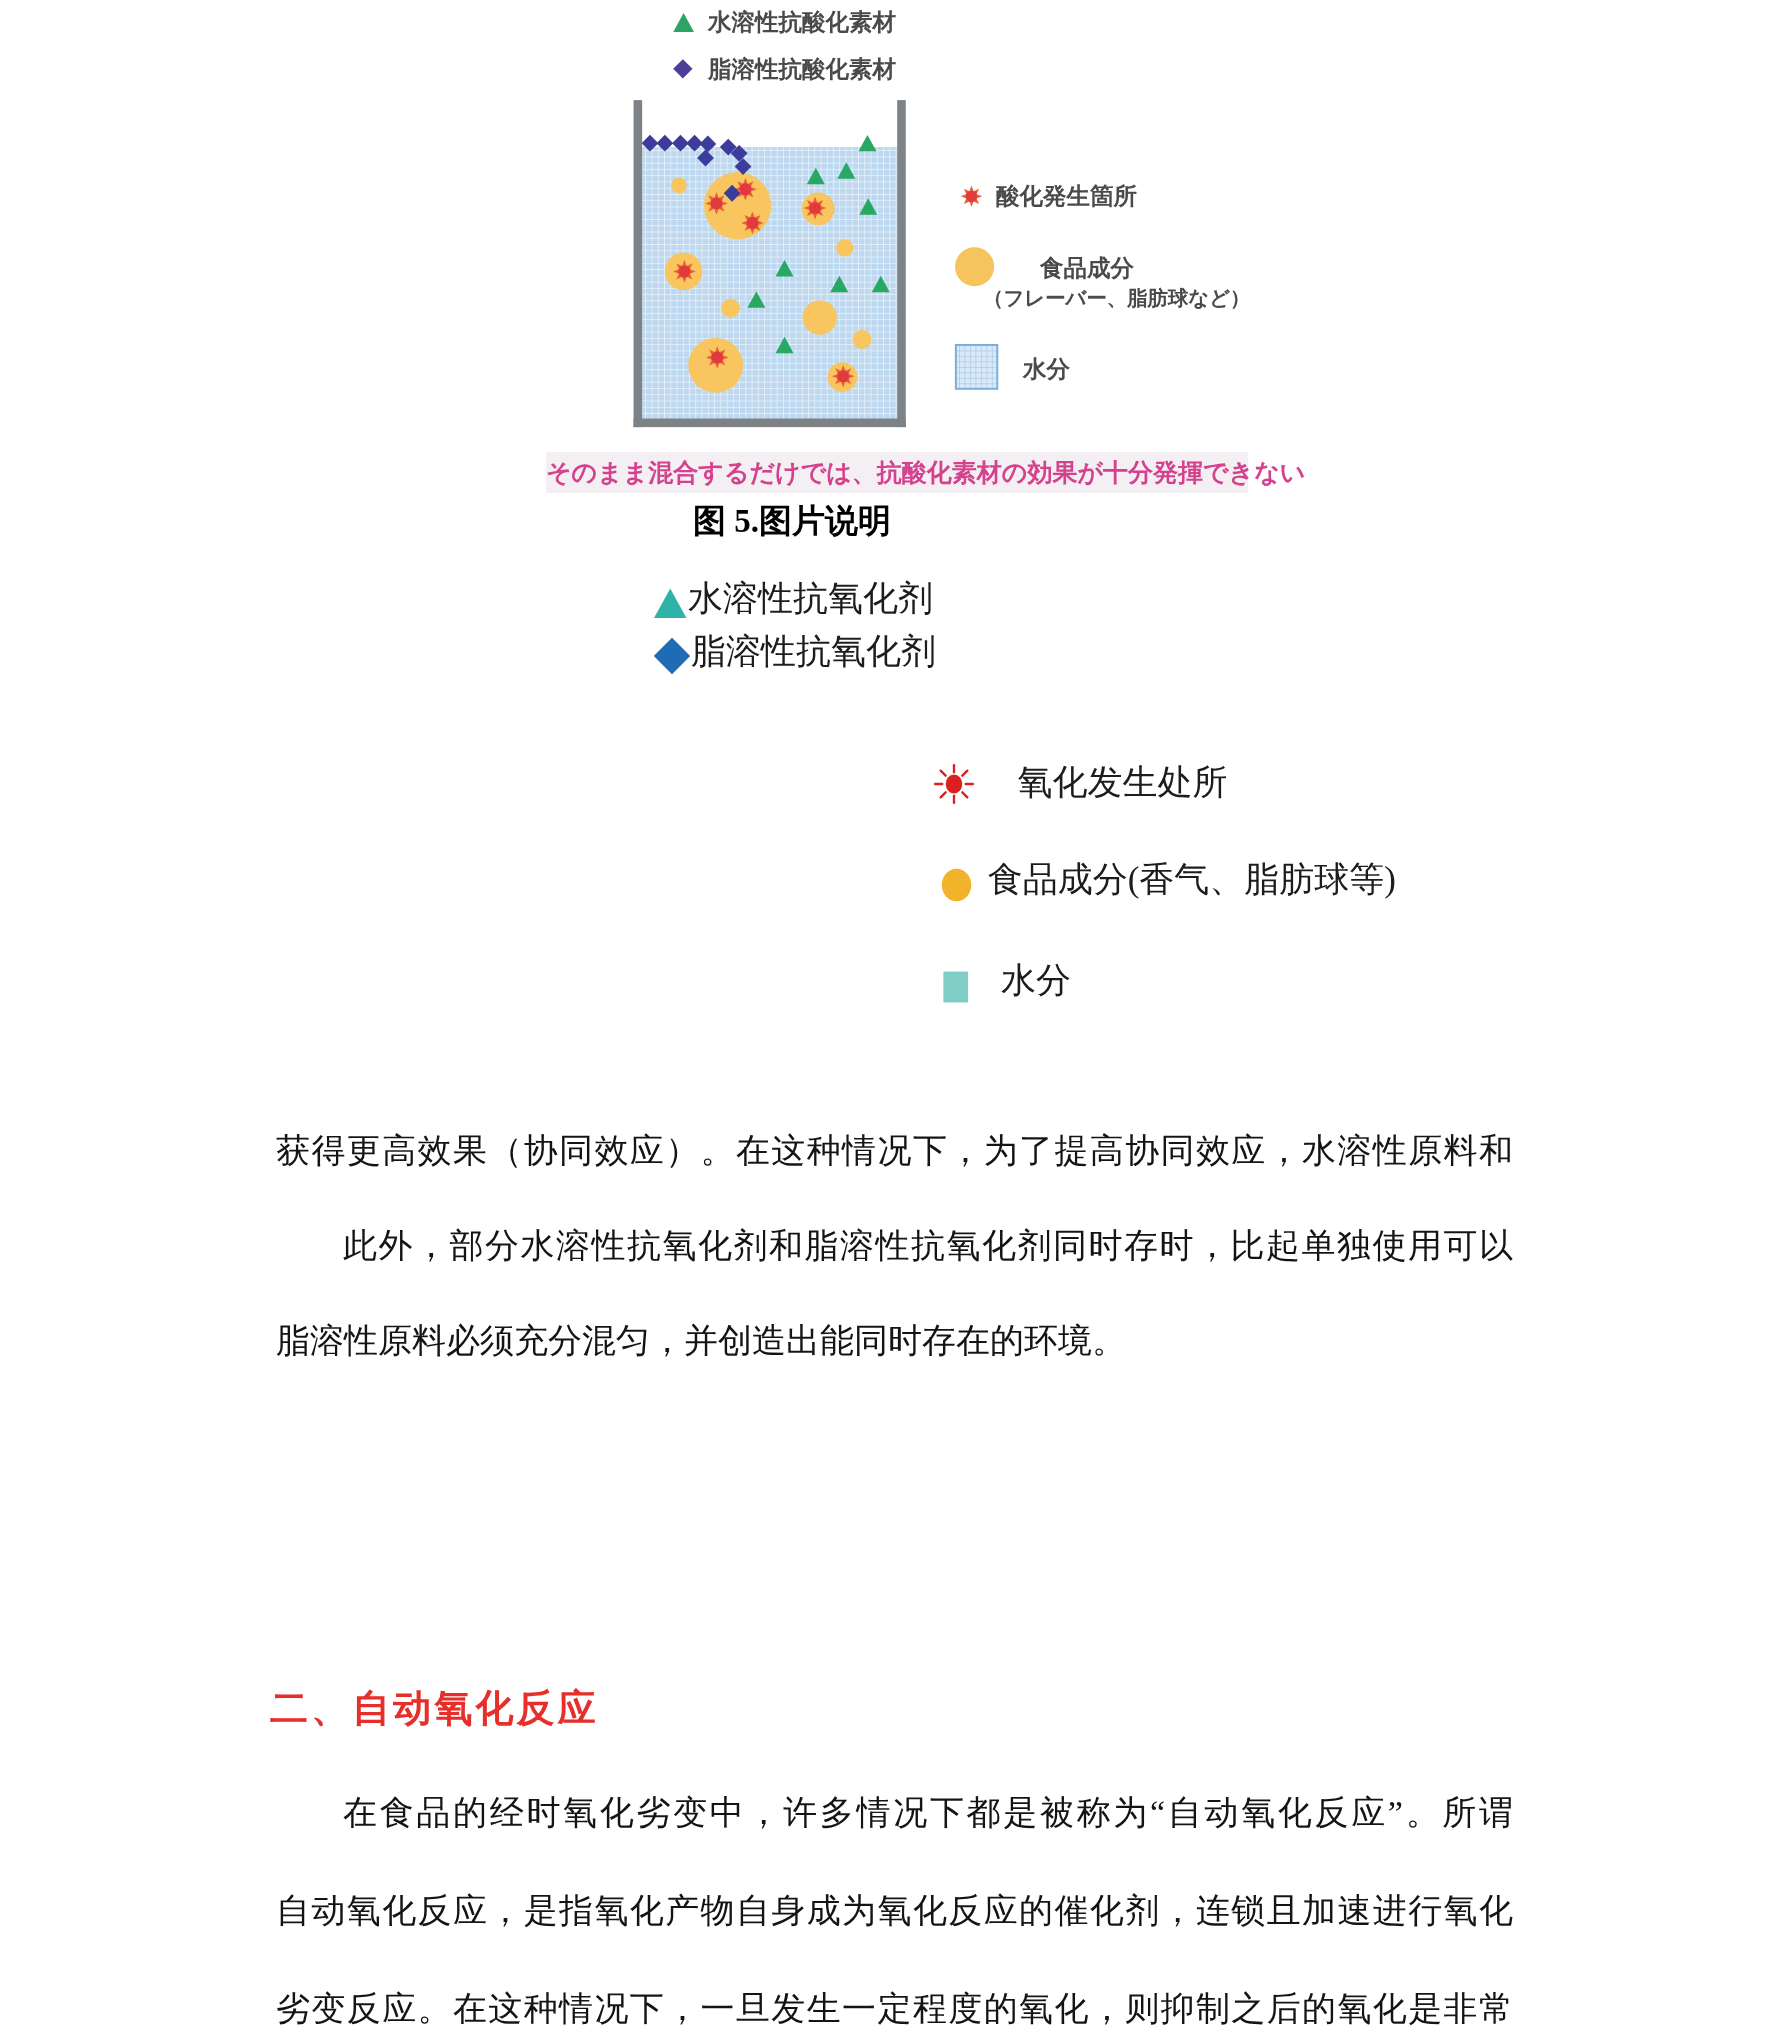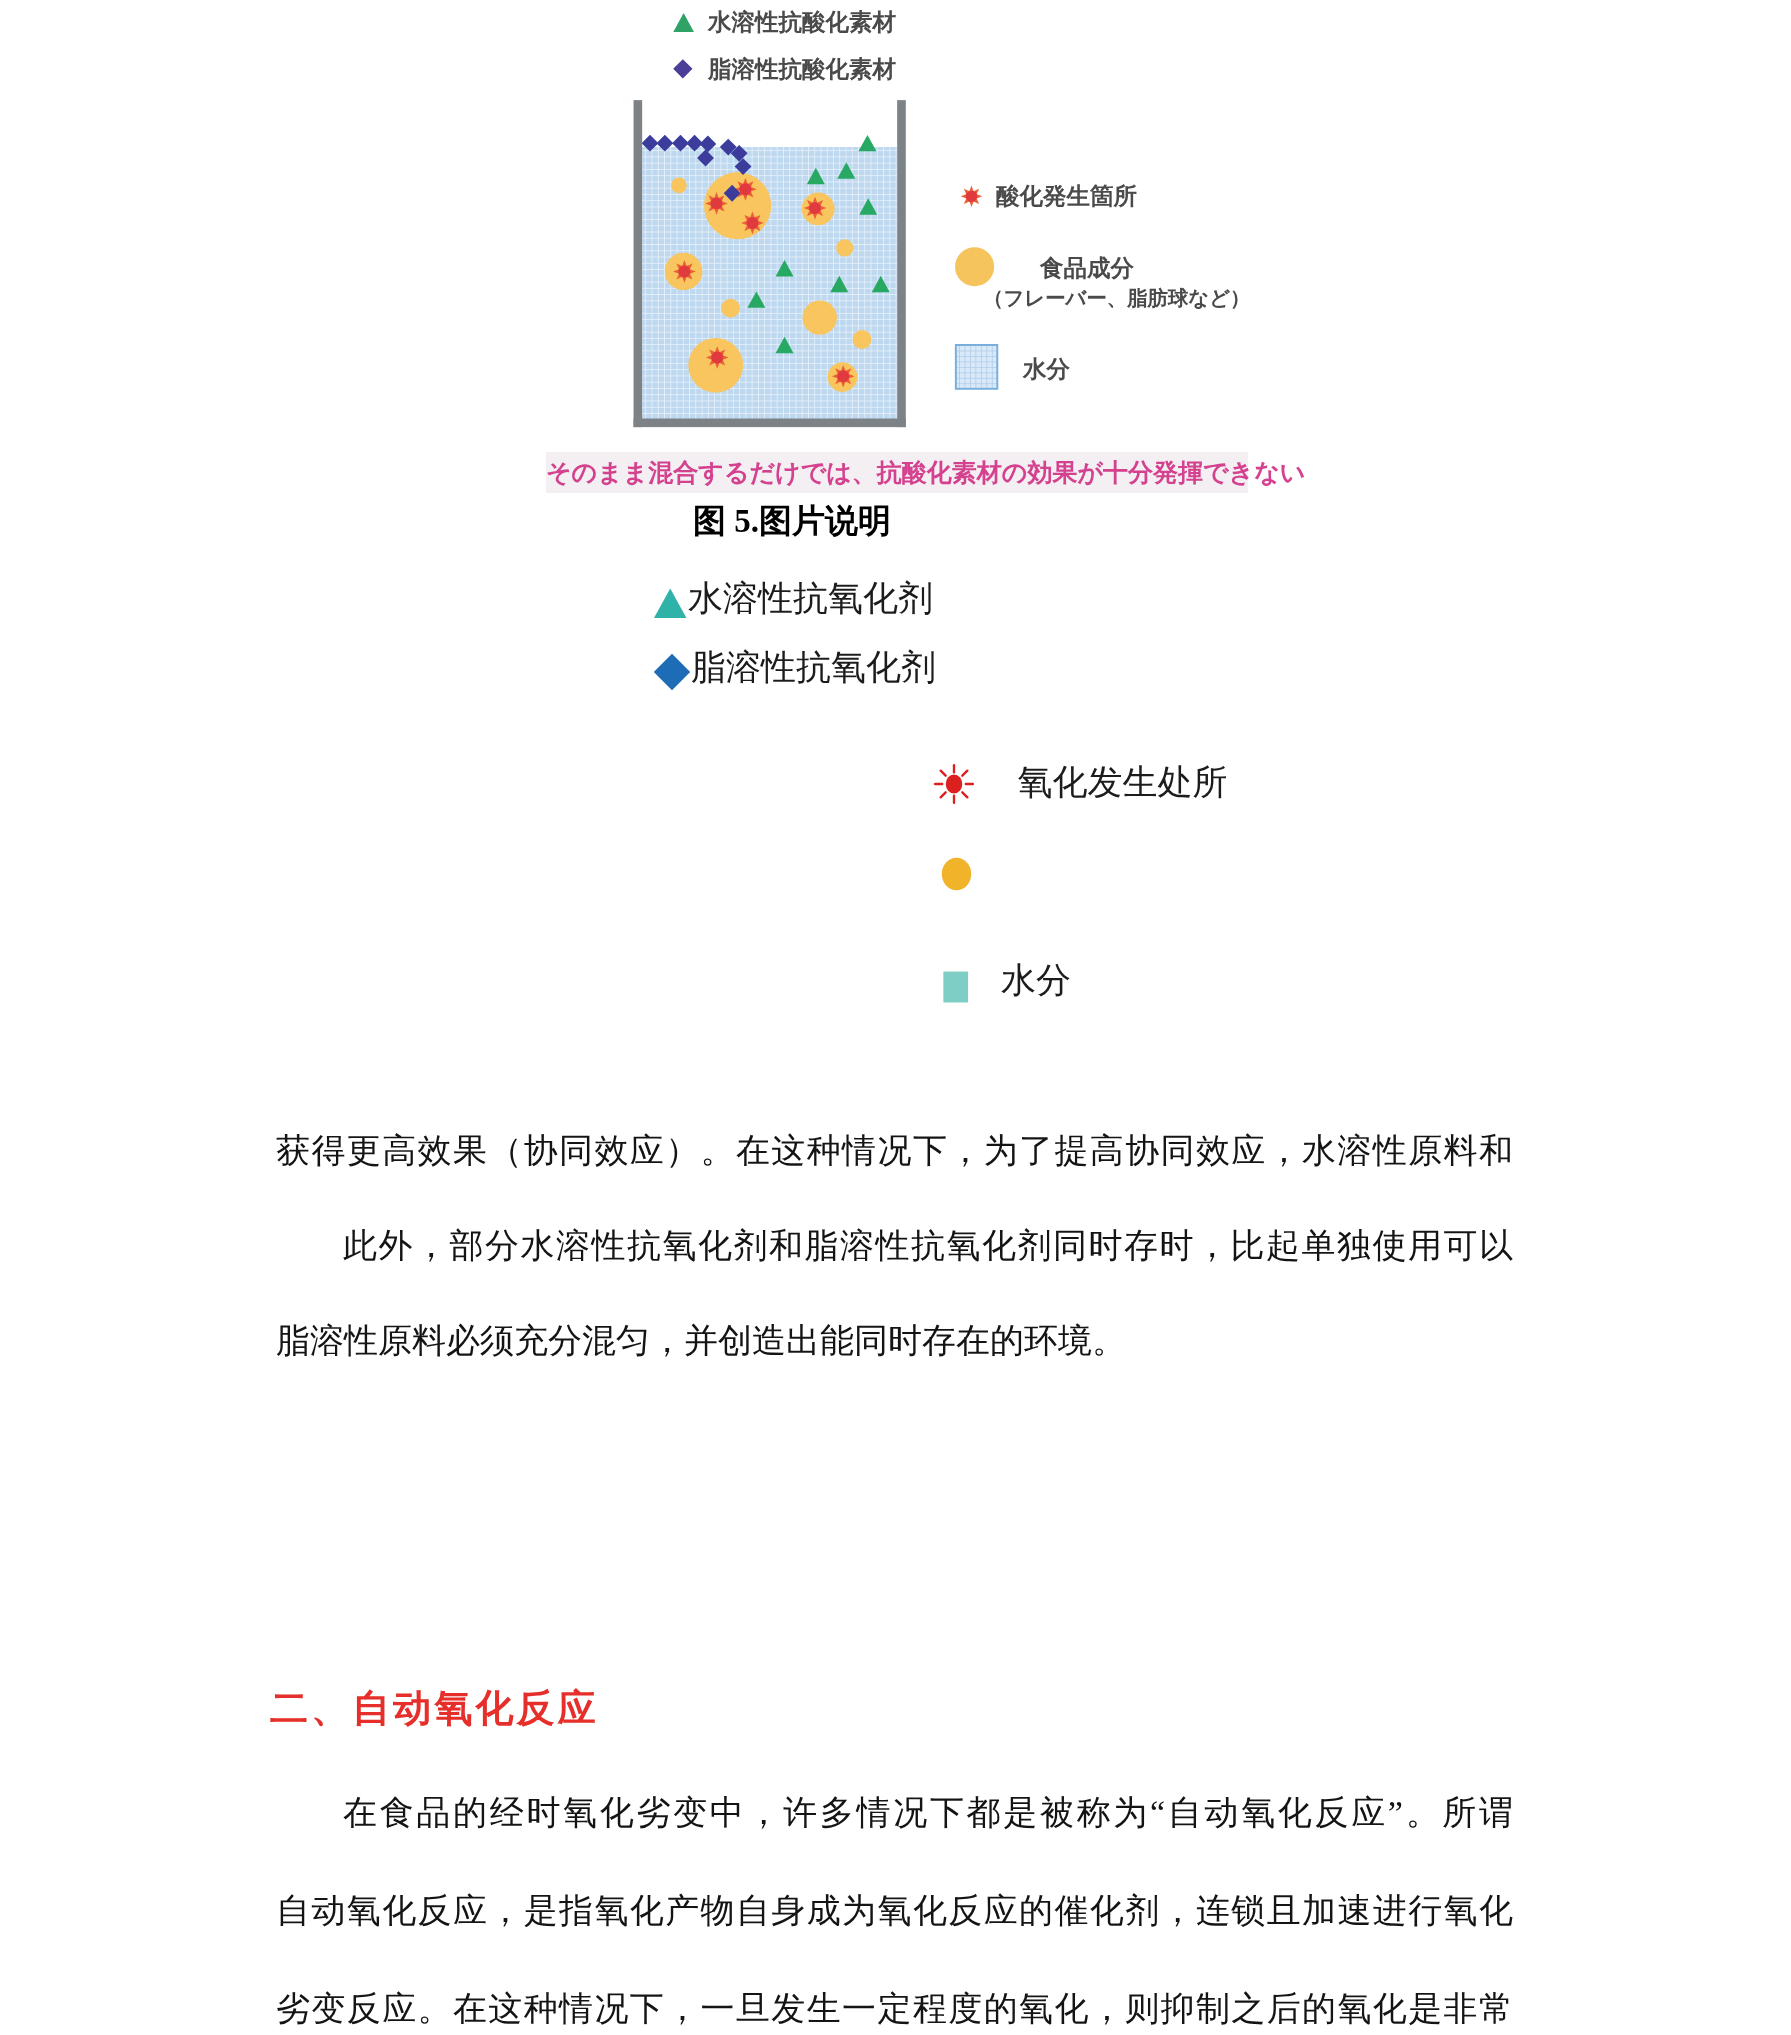--- a/index.html
+++ b/index.html
@@ -170,21 +170,21 @@
 
   <div class="abs fig-caption" style="left:693px;top:499px;">图 5.图片说明</div>
 
   <div class="abs cn-row" style="left:654px;top:575px;">
     <svg width="34" height="36" viewBox="0 0 44 46">
       <polygon class="f-cnteal" points="21,3 42,41 0,41"></polygon>
     </svg>
     <span class="lbl">水溶性抗氧化剂</span>
   </div>
 
-  <div class="abs cn-row" style="left:653px;top:644px;">
+  <div class="abs cn-row" style="left:653px;top:628px;">
     <svg width="38" height="38" viewBox="0 0 48 48">
       <polygon class="f-cnblue" points="24,1 47,24 24,47 1,24"></polygon>
     </svg>
     <span class="lbl">脂溶性抗氧化剂</span>
   </div>
 
   <div class="abs cn-row" style="left:932px;top:759px;gap:32px;">
     <svg width="44" height="44" viewBox="-28 -28 56 56">
       <g class="sun-ray">
         <line x1="15" y1="0" x2="24" y2="0"></line>
@@ -198,20 +198,21 @@
       </g>
       <ellipse class="sun-core" rx="10.5" ry="12"></ellipse>
     </svg>
     <span class="lbl" style="margin-left:9.4px;">氧化发生处所</span>
   </div>
 
   <div class="abs cn-row" style="left:941px;top:856px;">
     <svg width="31" height="36" viewBox="0 0 40 46">
       <ellipse class="f-cnorange" cx="20" cy="23" rx="19" ry="21"></ellipse>
     </svg>
+    <span class="lbl" style="margin-left:15.7px;">食品成分(香气、脂肪球等)</span>
   </div>
 
   <div class="abs cn-row" style="left:943px;top:957px;">
     <svg width="27" height="34" viewBox="0 0 34 44">
       <rect class="f-cntealsq" x="0" y="2" width="32" height="40"></rect>
     </svg>
     <span class="lbl" style="margin-left:31px;">水分</span>
   </div>
 
 

